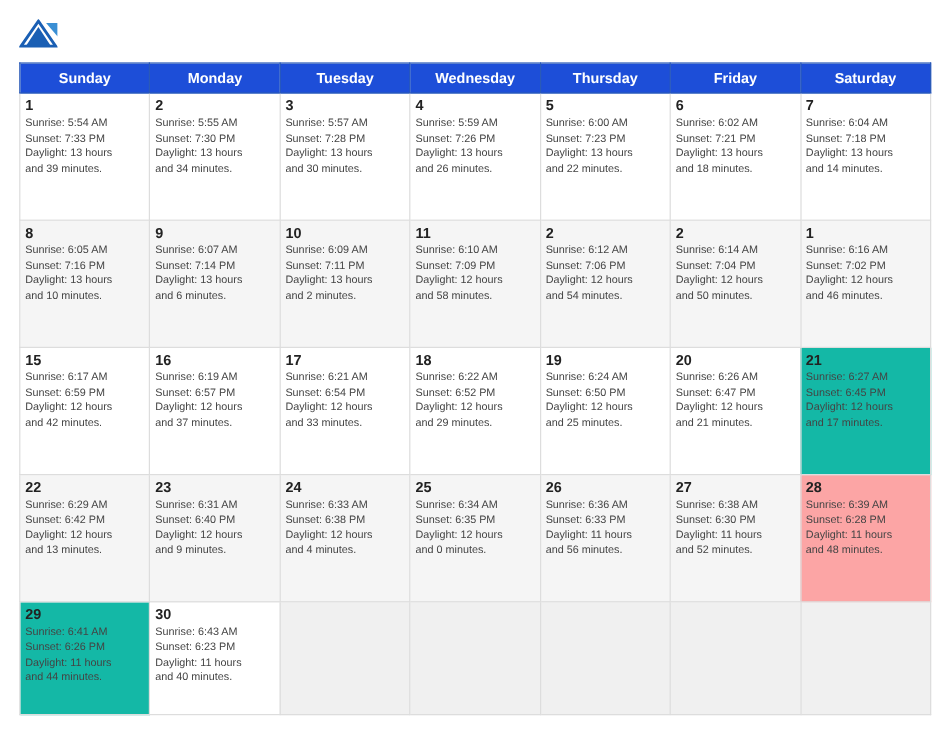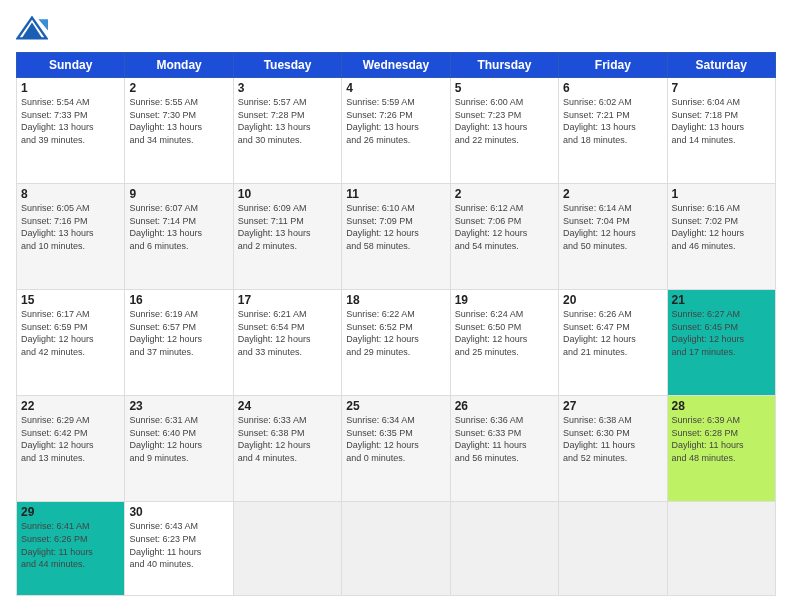--- a/index.html
+++ b/index.html
@@ -245,21 +245,21 @@
             <div class="day-info">Sunrise: 6:34 AM<br>Sunset: 6:35 PM<br>Daylight: 12 hours<br>and 0 minutes.</div>
           </td>
           <td style="background: rgb(245, 245, 245);">
             <span class="day-num">26</span>
             <div class="day-info">Sunrise: 6:36 AM<br>Sunset: 6:33 PM<br>Daylight: 11 hours<br>and 56 minutes.</div>
           </td>
           <td style="background: rgb(245, 245, 245); margin-top: 15px;">
             <span class="day-num">27</span>
             <div class="day-info">Sunrise: 6:38 AM<br>Sunset: 6:30 PM<br>Daylight: 11 hours<br>and 52 minutes.</div>
           </td>
-          <td style="background: #bef264;">
+          <td style="background: #fca5a5;">
             <span class="day-num">28</span>
             <div class="day-info">Sunrise: 6:39 AM<br>Sunset: 6:28 PM<br>Daylight: 11 hours<br>and 48 minutes.</div>
           </td>
         </tr>
         <tr class="last-row">
           <td style="background: #14b8a6;">
             <span class="day-num">29</span>
             <div class="day-info">Sunrise: 6:41 AM<br>Sunset: 6:26 PM<br>Daylight: 11 hours<br>and 44 minutes.</div>
           </td>
           <td style="background: rgb(255, 255, 255);">

